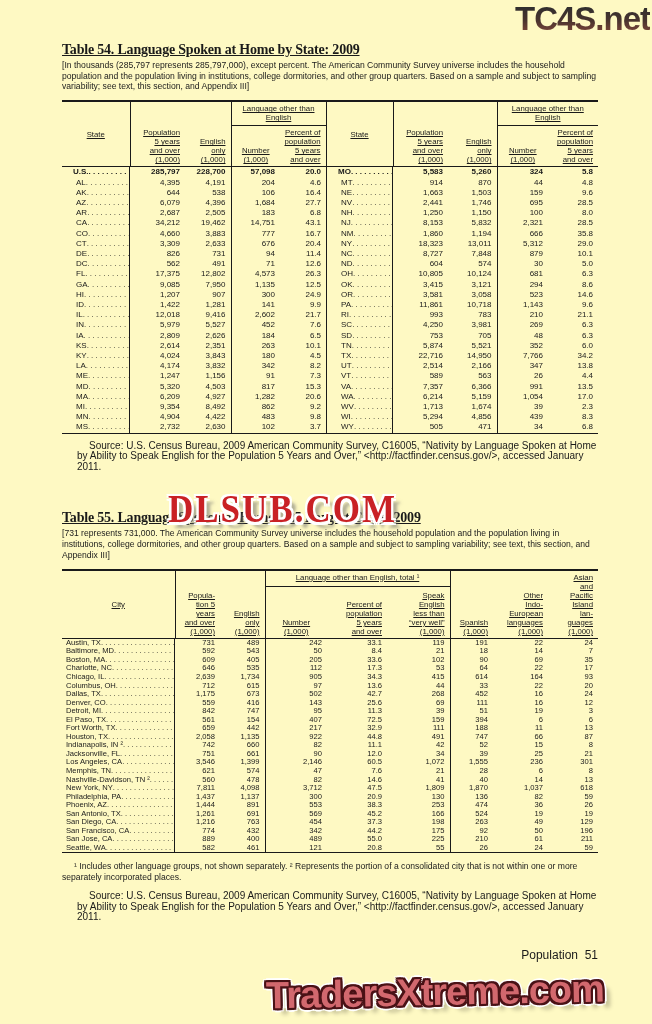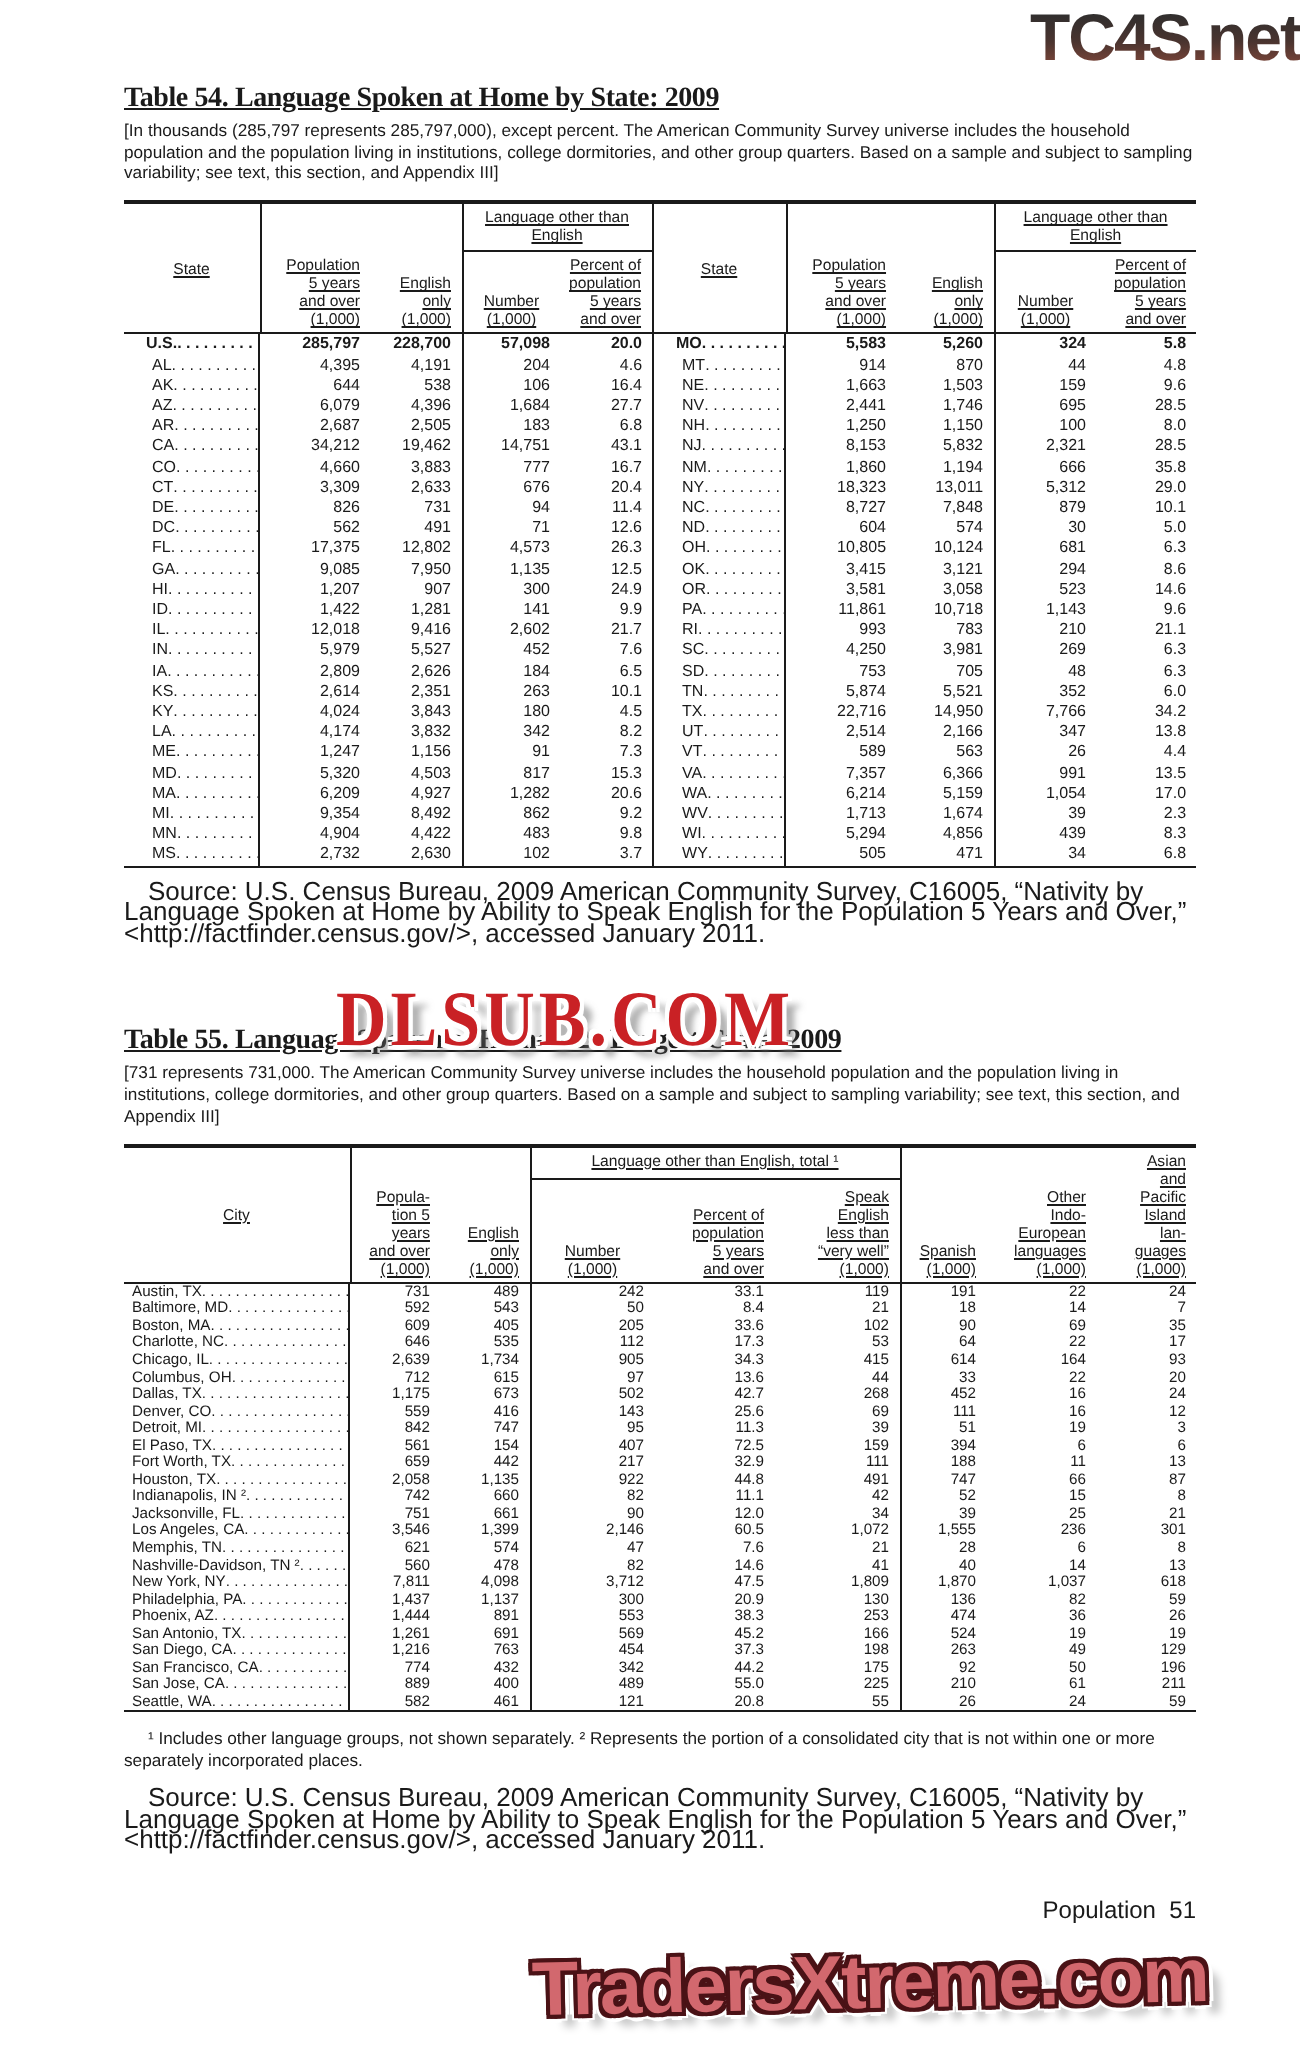--- a/index.html
+++ b/index.html
@@ -1,26 +1,26 @@
 <!DOCTYPE html>
 <html><head>
 <meta charset="utf-8">
 <style>
   html,body{margin:0;padding:0;background:#e8e8e8;}
-  .page{position:relative;width:652px;height:1024px;background:#ffffff;overflow:hidden;
+  .page{position:relative;width:652px;height:1024px;background:#fef9c3;overflow:hidden;
         font-family:"Liberation Sans",sans-serif;color:#1a1a1a;}
   .content{position:absolute;left:62px;top:0;width:536px;}
 
   
   .tbl-title{font-family:"Liberation Serif",serif;font-weight:bold;font-size:14px;
              letter-spacing:-0.2px;margin:0;text-decoration:underline;}
   .t54-title{padding-top:42px;}
   .t55-title{padding-top:28px;}
   .note{font-size:8.6px;line-height:10.6px;margin-top:2px;}
-  .src{font-size:13px;line-height:10.6px;margin-top:7px;text-indent:12px;}
+  .src{font-size:10px;line-height:10.6px;margin-top:7px;text-indent:12px;margin-left:15px;}
   .footnote{font-size:8.6px;line-height:10.6px;margin-top:8px;text-indent:12px;}
 
   
   table{border-collapse:collapse;table-layout:fixed;width:536px;margin-top:6px;
         border-top:2px solid #1a1a1a;border-bottom:1.4px solid #1a1a1a;}
   th,td{padding:0;font-weight:normal;}
   thead th{font-size:7.8px;line-height:9px;vertical-align:bottom;
            padding:2px 5px 2px 0;white-space:pre-line;text-align:right;
            border-bottom:1px solid #1a1a1a;text-decoration:underline;}
   th.center{text-align:center;padding-right:0;}

